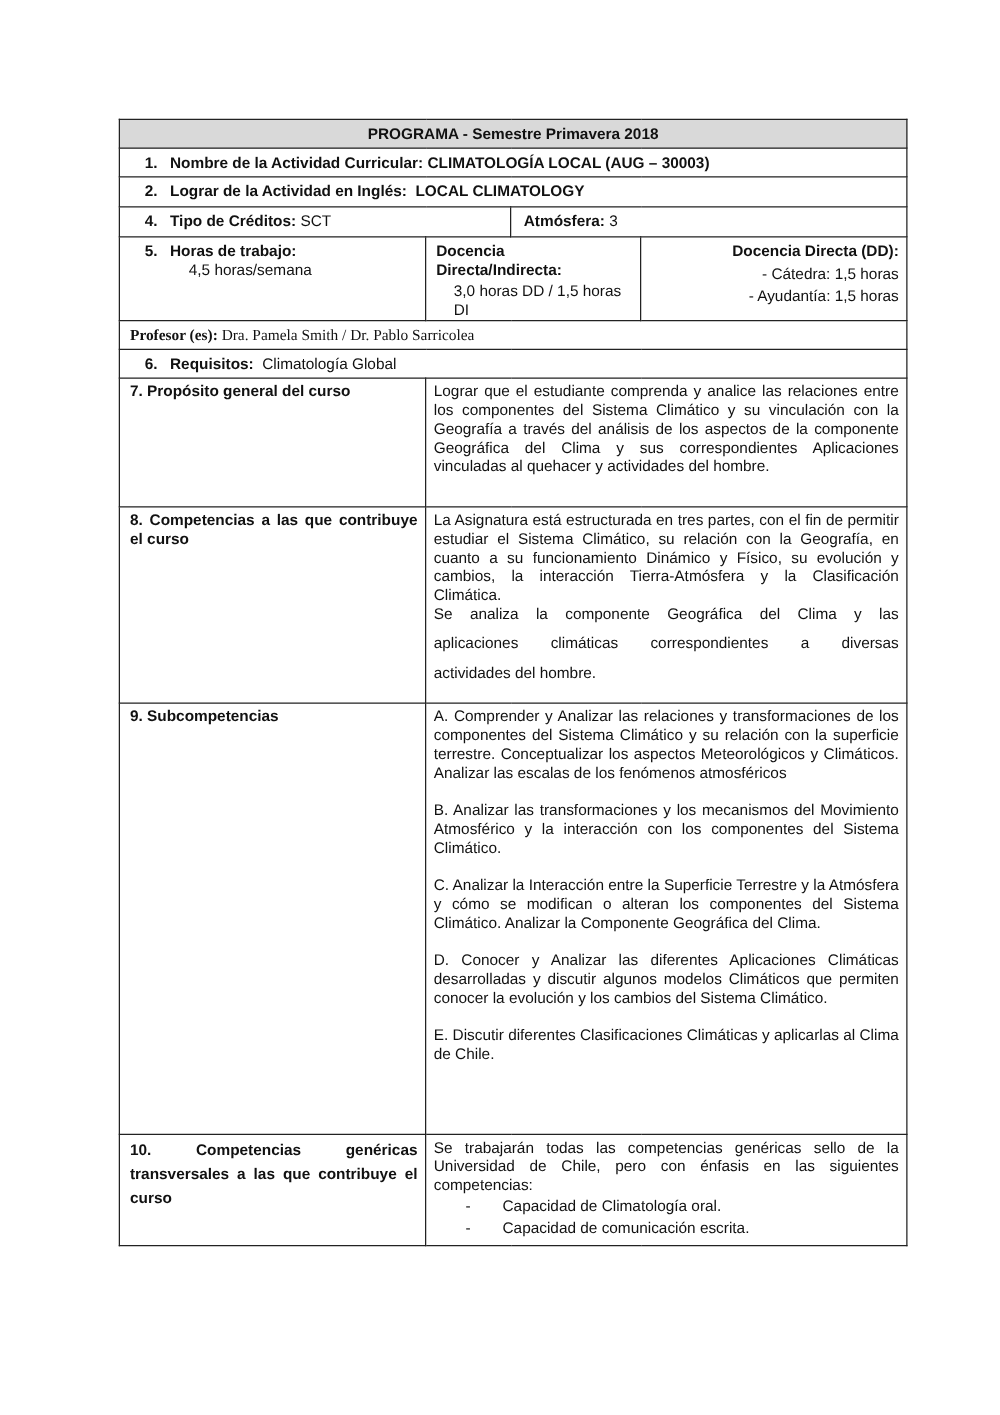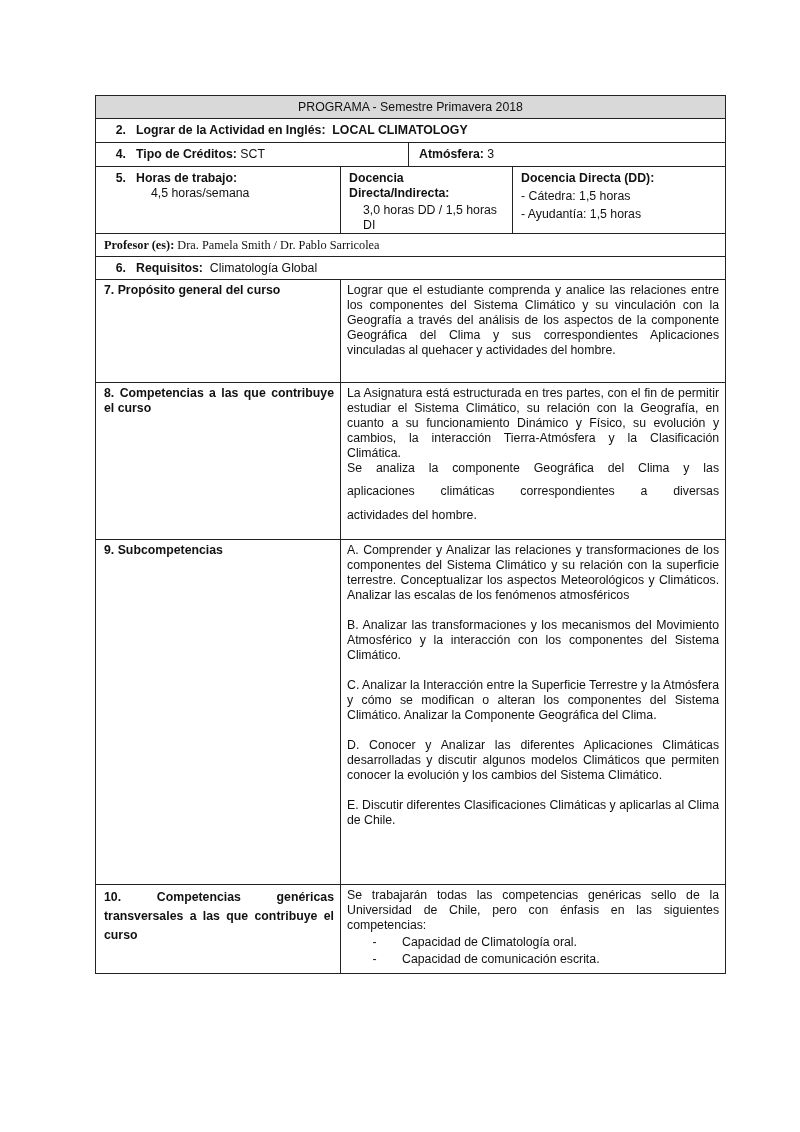--- a/index.html
+++ b/index.html
@@ -1,20 +1,20 @@
 <!DOCTYPE html>
 <html><head>
 <meta charset="utf-8">
 <style>
   html, body { margin: 0; padding: 0; background: #ffffff; }
   body { width: 800px; height: 1132px; position: relative; font-family: "Liberation Sans", sans-serif; color: #111; font-size: 12.3px; }
   .page { position: absolute; left: 0; top: 0; width: 800px; height: 1132px; }
   .tbl { position: absolute; left: 95px; top: 95px; width: 630px; border-collapse: collapse; table-layout: fixed; }
   .tbl td { border: 1.3px solid #222; padding: 0; vertical-align: top; line-height: 15px; }
-  .hdr { background: #d9d9d9; text-align: center; font-weight: normal; height: 22px; vertical-align: middle !important; }
+  .hdr { background: #d9d9d9; text-align: center; font-weight: bold; height: 22px; vertical-align: middle !important; }
   .b { font-weight: bold; }
   .num { display: inline-block; width: 30px; text-align: right; padding-right: 10px; font-weight: bold; }
   .ind { padding-left: 55px; }
   .r1 { height: 22px; }
   .cellpad { padding: 3px 6px 3px 6px !important; }
   .just { text-align: justify; }
   .just-last { text-align: justify; text-align-last: justify; }
   .para { margin: 0; }
   .gap { height: 15px; }
   .li { display: flex; }
@@ -31,20 +31,26 @@
     <col style="width:68px">
     <col style="width:104px">
     <col style="width:213px">
   </colgroup>
 
   <tbody>
         <tr>
     <td colspan="5" class="hdr">PROGRAMA - Semestre Primavera 2018</td>
   </tr>
 
+  <tr>
+    <td colspan="5" class="r1" style="height:22px;vertical-align:middle;">
+      <span class="num">1.</span><span class="b">Nombre de la Actividad Curricular:</span>
+      <span class="b">CLIMATOLOGÍA LOCAL (AUG – 30003)</span>
+    </td>
+  </tr>
 
   <tr>
     <td colspan="5" style="height:23px;vertical-align:middle;">
       <span class="num">2.</span><span class="b">Lograr de la Actividad en Inglés:</span>&nbsp;
       <span class="b">LOCAL CLIMATOLOGY</span>
     </td>
   </tr>
 
 
   <tr>
@@ -60,21 +66,21 @@
 
   <tr>
     <td colspan="2" style="height:62px;padding-top:4px;">
       <div><span class="num">5.</span><span class="b">Horas de trabajo:</span></div>
       <div class="ind">4,5 horas/semana</div>
     </td>
     <td colspan="2" style="padding:4px 6px 0 8px;">
       <div class="b">Docencia Directa/Indirecta:</div>
       <div style="padding-left:14px;margin-top:2px;">3,0 horas DD / 1,5 horas DI</div>
     </td>
-    <td style="padding:4px 6px 0 8px;">
+    <td style="padding:4px 6px 0 8px;text-align:right;">
       <div class="b">Docencia Directa (DD):</div>
       <div style="margin-top:3px;">- Cátedra: 1,5 horas</div>
       <div style="margin-top:3px;">- Ayudantía: 1,5 horas</div>
     </td>
   </tr>
 
   <tr>
     <td colspan="5" style="height:22px;vertical-align:middle;padding-left:8px;font-family:Liberation Serif, serif;">
       <span class="b">Profesor (es):</span>
       <span>Dra. Pamela Smith / Dr. Pablo Sarricolea</span>

